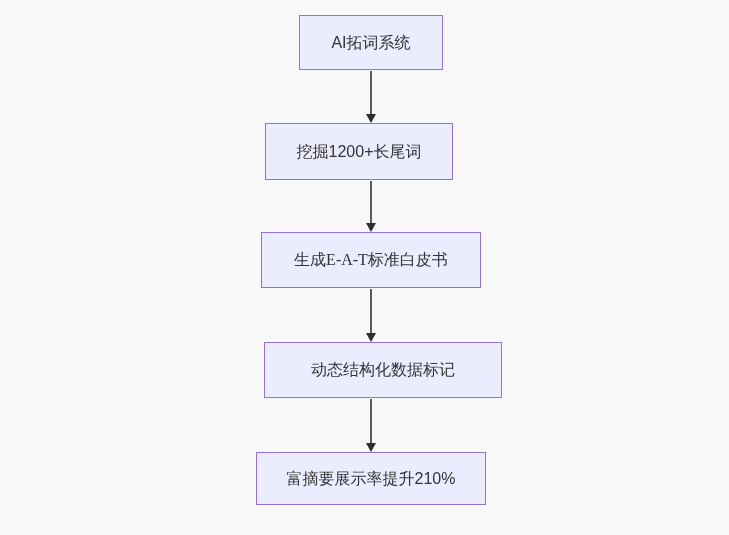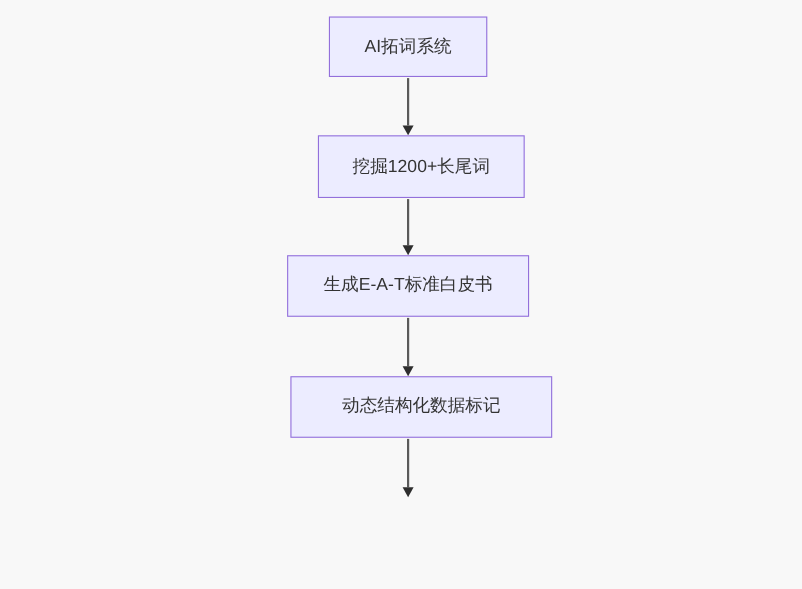--- a/index.html
+++ b/index.html
@@ -24,22 +24,22 @@
     color: #333333;
     font-size: 16px;
     line-height: 1.2;
     display: flex;
     align-items: center;
     justify-content: center;
     text-align: center;
     white-space: nowrap;
   }
   #node-0 { left: 299px; top: 15px;  width: 144px; height: 55px; }
-  #node-1 { left: 289px; top: 123px; width: 188px; height: 57px; text-align: right; }
-  #node-2 { left: 261px; top: 232px; width: 220px; height: 56px; }
+  #node-1 { left: 265px; top: 123px; width: 188px; height: 57px; text-align: right; }
+  #node-2 { left: 261px; top: 232px; width: 220px; height: 56px; font-family: Liberation Serif, serif; }
   #node-3 { left: 264px; top: 342px; width: 238px; height: 56px; }
   #node-4 { left: 256px; top: 452px; width: 230px; height: 53px; }
 
   .arrow {
     position: absolute;
     left: 371px;
     width: 12px;
     margin-left: -6px;
     display: flex;
     flex-direction: column;
@@ -98,14 +98,17 @@
 
   <div class="node" id="node-3">
     <span>动态结构化数据标记</span>
   </div>
 
   <div class="arrow" id="arrow-3">
     <div class="arrow-line"></div>
     <div class="arrow-head"></div>
   </div>
 
+  <div class="node" id="node-4">
+    <span>富摘要展示率提升210%</span>
+  </div>
 
 </div>
 
 </body></html>

